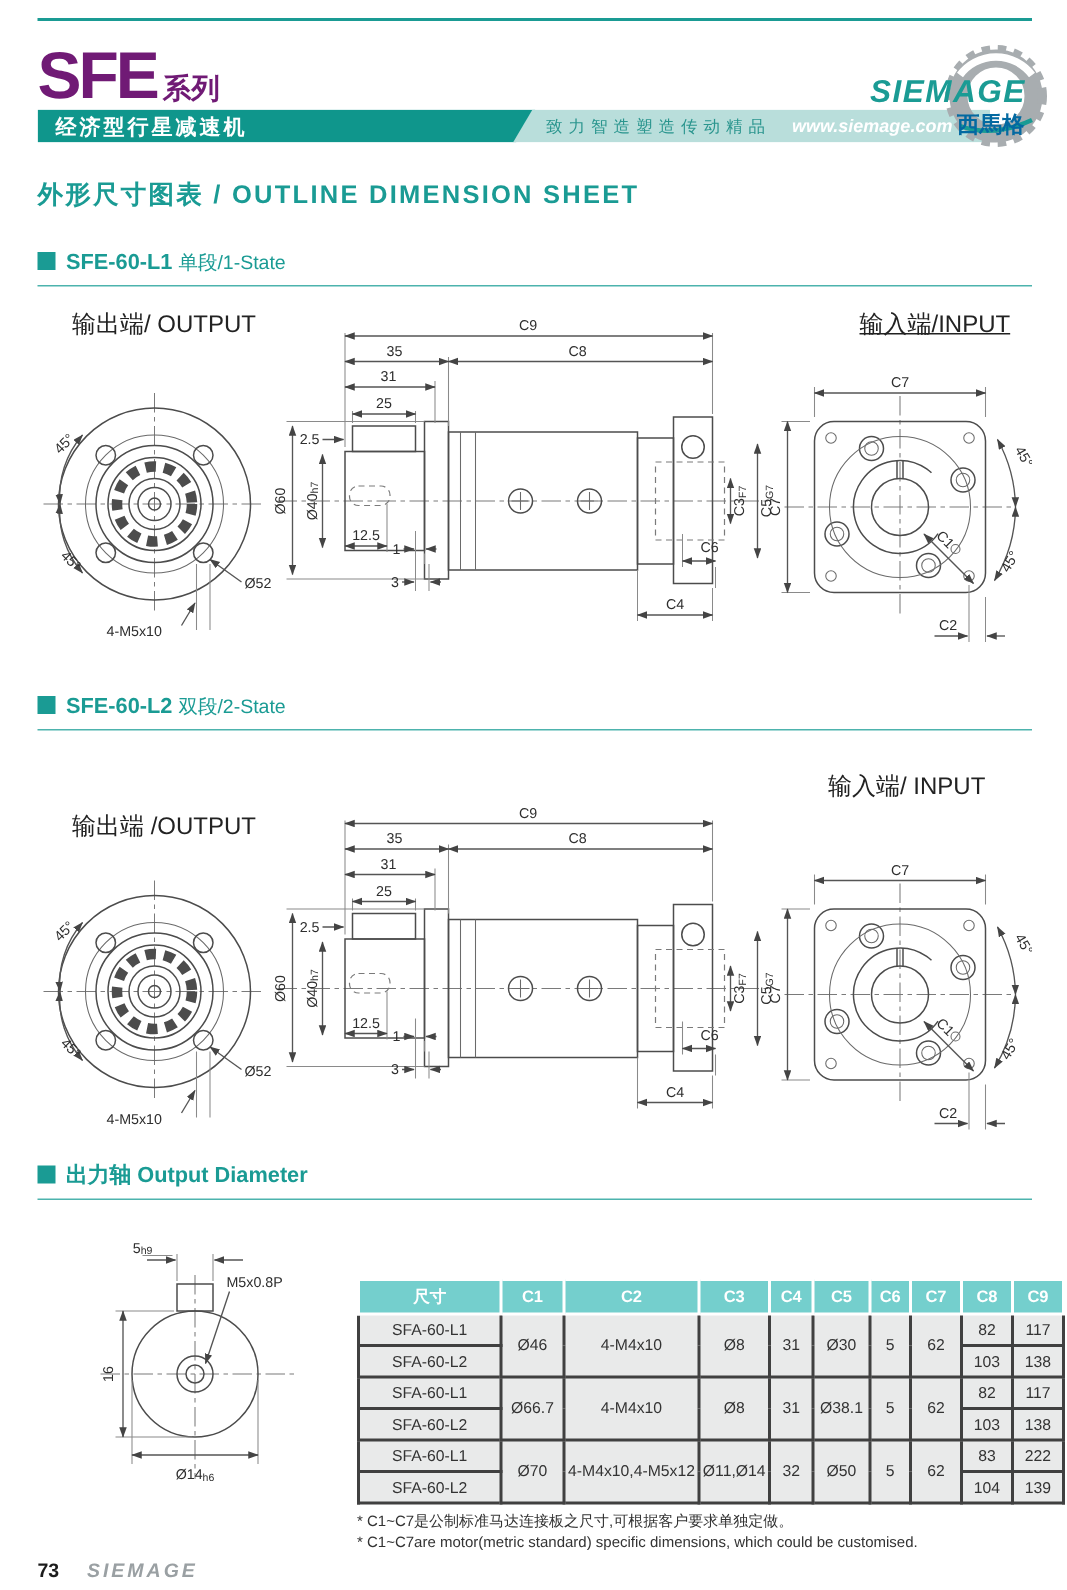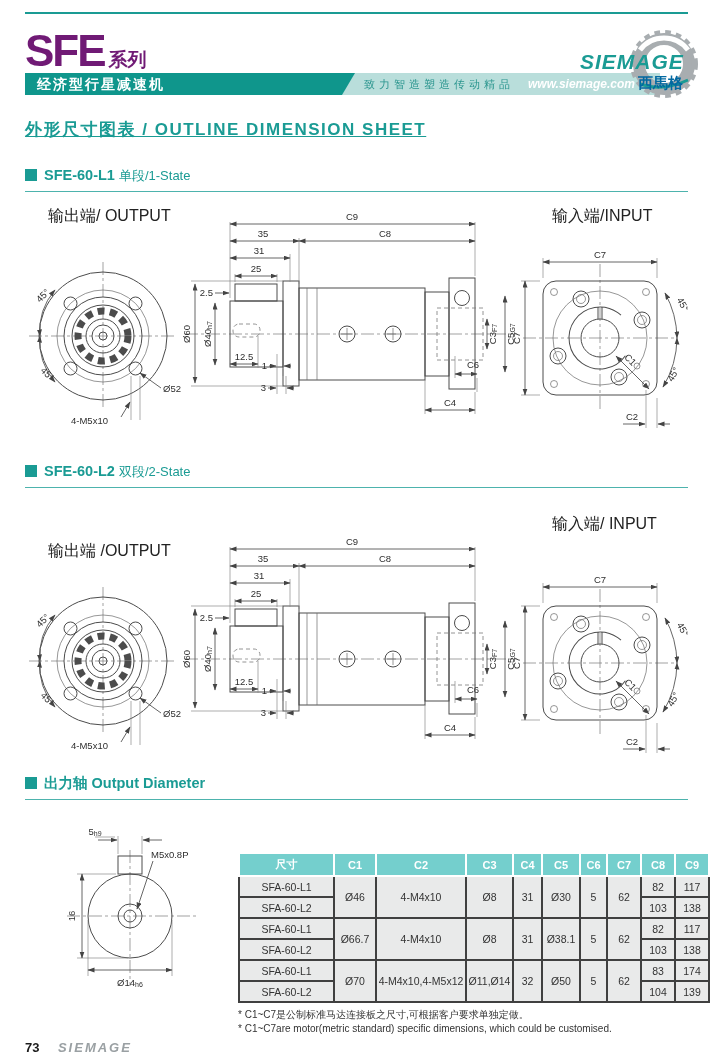--- a/index.html
+++ b/index.html
@@ -24,21 +24,21 @@
   #tagline { left:175px; top:36px; }
   #tagline .l1 { color:#1a9b94; font-size:13.5px; }
   #tagline .l1 b { font-weight:bold; }
   #tagline .l2 { color:#52a29c; font-size:11px; margin-top:2px; }
   #brand-logo { left:580px; top:28px; width:125px; height:72px; }
   #brand-logo .name { position:absolute; left:0px; top:22px; color:#1a9b94; font-size:21px;
       font-weight:bold; font-style:italic; letter-spacing:1px; }
   #brand-logo .cn { position:absolute; left:58px; top:46px; color:#0369a1; font-size:15px; font-weight:bold; }
 
   
-  #page-title { left:25px; top:118px; color:#1a9b94; font-size:17px; font-weight:bold; letter-spacing:1.5px;text-decoration:underline; }
+  #page-title { left:25px; top:118px; color:#1a9b94; font-size:17px; font-weight:bold; letter-spacing:1.5px; }
 
   
   .sec-head { left:25px; width:663px; border-bottom:1.5px solid #4db3ad; padding-bottom:6px; }
   .sec-head .sq { display:inline-block; width:12px; height:12px; background:#1a9b94; margin-right:7px; vertical-align:-1px; }
   .sec-head .model { color:#1a9b94; font-size:14.5px; font-weight:bold; }
   .sec-head .type { color:#1a9b94; font-size:13px; margin-left:4px; }
 
   .dwg-title { color:#222; font-size:16px; white-space:nowrap; }
 
   
@@ -257,21 +257,21 @@
     <span class="name">SIEMAGE</span>
     <span class="cn">西馬格</span>
   </div>
 
   <div class="abs" id="page-title">外形尺寸图表 / OUTLINE DIMENSION SHEET</div>
 
   <div class="abs sec-head" style="top:166px;">
     <span class="sq"></span><span class="model">SFE-60-L1</span><span class="type">单段/1-State</span>
   </div>
   <div class="abs dwg-title" style="left:48px; top:206px;">输出端/ OUTPUT</div>
-  <div class="abs dwg-title" style="left:552px; top:206px;">输入端/INPUT</div>
+  <div class="abs dwg-title" style="left:573px; top:206px;text-decoration:underline;">输入端/INPUT</div>
   <svg class="abs" style="left:25px; top:196px;" width="663" height="252" viewBox="0 0 663 252">
     <use href="#gbx"></use>
   </svg>
 
   <div class="abs sec-head" style="top:462px;">
     <span class="sq"></span><span class="model">SFE-60-L2</span><span class="type">双段/2-State</span>
   </div>
   <div class="abs dwg-title" style="left:48px; top:541px;">输出端 /OUTPUT</div>
   <div class="abs dwg-title" style="left:552px; top:514px;">输入端/ INPUT</div>
   <svg class="abs" style="left:25px; top:521px;" width="663" height="252" viewBox="0 0 663 252">
@@ -373,21 +373,21 @@
     <tr>
       <td>SFA-60-L1</td>
       <td rowspan="2">Ø70</td>
       <td rowspan="2">4-M4x10,4-M5x12</td>
       <td rowspan="2">Ø11,Ø14</td>
       <td rowspan="2">32</td>
       <td rowspan="2">Ø50</td>
       <td rowspan="2">5</td>
       <td rowspan="2">62</td>
       <td>83</td>
-      <td>174</td>
+      <td>222</td>
     </tr>
     <tr>
       <td>SFA-60-L2</td>
       <td>104</td>
       <td>139</td>
     </tr>
   </tbody>
     </table>
 
   <div class="abs" id="notes">

